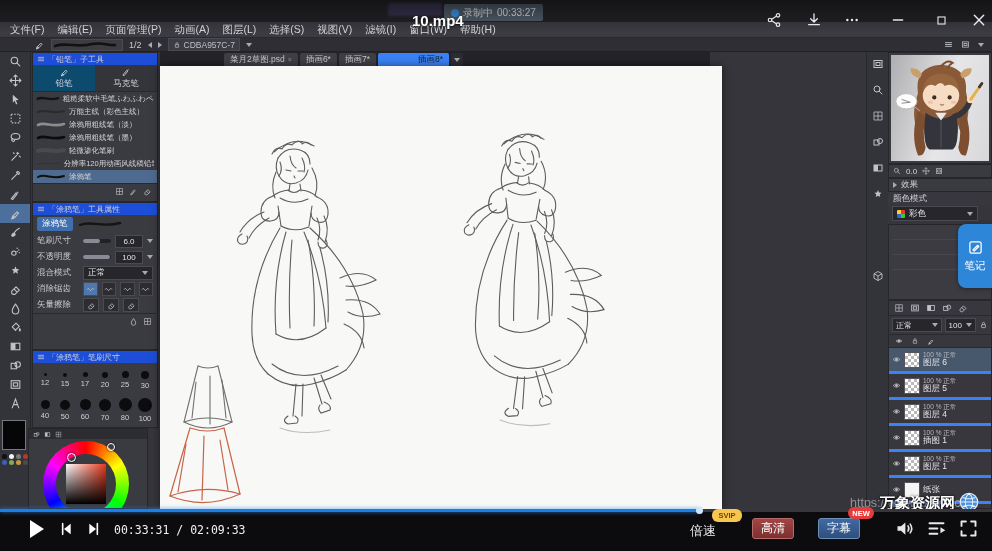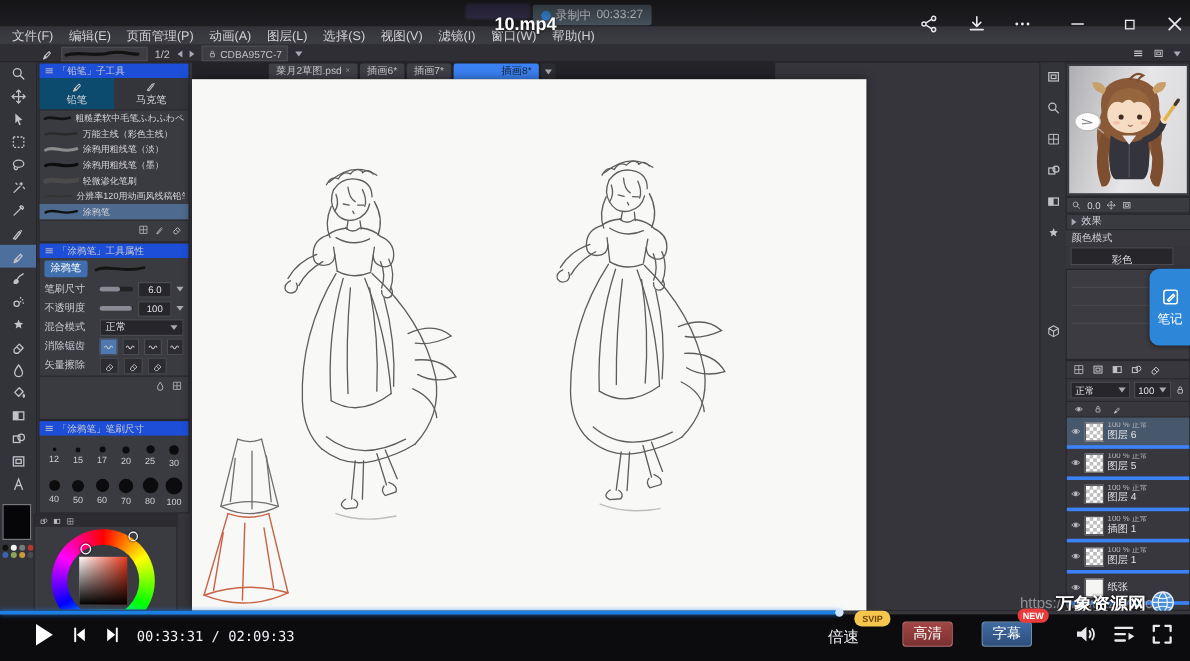--- a/index.html
+++ b/index.html
@@ -81,38 +81,38 @@
   .cw-head .ic{width:7px;height:7px;}
   .hue-ring{position:absolute;left:14px;top:12px;width:86px;height:86px;border-radius:50%;
     background:conic-gradient(#f00,#ff0,#0f0,#0ff,#00f,#f0f,#f00);}
   .hue-hole{position:absolute;left:13px;top:13px;width:60px;height:60px;border-radius:50%;background:#3a3a41;}
   .sv-box{position:absolute;left:23px;top:23px;width:40px;height:40px;
     background:linear-gradient(to top,#000,rgba(0,0,0,0)),linear-gradient(to right,#fff,#e8381c);}
   .sv-cur{position:absolute;left:24px;top:12px;width:7px;height:7px;border:1.5px solid #fff;border-radius:50%;box-shadow:0 0 2px #000;}
   .ring-cur{position:absolute;left:64px;top:2px;width:6px;height:6px;border:1.5px solid #fff;border-radius:50%;box-shadow:0 0 2px #000;}
 
   
-  .doc-tabs{position:absolute;left:160px;top:52px;width:486px;height:14px;background:#232328;display:flex;align-items:flex-end;gap:2px;padding-left:64px;box-sizing:border-box;}
+  .doc-tabs{position:absolute;left:160px;top:52px;width:550px;height:14px;background:#232328;display:flex;align-items:flex-end;gap:2px;padding-left:64px;box-sizing:border-box;}
   .doc-tab{height:13px;background:#3f3f46;color:#c8c8cc;font-size:8.5px;display:flex;align-items:center;gap:3px;padding:0 6px;border-radius:2px 2px 0 0;white-space:nowrap;}
   .doc-tab.active{background:#3b82f6;color:#16202a;padding-left:40px;}
   .doc-tab .close{font-size:7px;color:#8d8d95;}
   .tab-dd{width:12px;height:13px;display:flex;align-items:center;justify-content:center;background:#2c2c33;border-radius:2px 2px 0 0;}
   .canvas{position:absolute;left:160px;top:66px;width:562px;height:443px;background:#f8f8f6;box-shadow:0 0 8px rgba(0,0,0,.5);}
 
   
   .rstrip{position:absolute;left:866px;top:52px;width:22px;height:457px;background:#33333a;border-left:1px solid #26262b;display:flex;flex-direction:column;align-items:center;padding-top:6px;gap:14px;box-sizing:border-box;}
   .rstrip .ic{width:12px;height:12px;}
   .nav-panel{left:888px;top:52px;width:104px;height:112px;padding:2px;}
   .nav-img{width:100%;height:100%;background:linear-gradient(105deg,#aeaeb2,#e6e6e8 55%,#d8d8da);overflow:hidden;}
   .nav-ctrl{left:888px;top:164px;width:104px;height:14px;background:#3a3a41;border:1px solid #26262b;box-sizing:border-box;display:flex;align-items:center;gap:5px;padding:0 4px;}
   .nav-ctrl .ic{width:8px;height:8px;}
   .nav-ctrl b{font-size:8px;color:#d5d5da;font-weight:normal;}
   .fx-row{left:888px;top:178px;width:120px;height:14px;background:#3a3a41;border:1px solid #26262b;box-sizing:border-box;display:flex;align-items:center;gap:4px;padding:0 4px;font-size:8.5px;color:#cfcfd5;}
   .cm-label{left:888px;top:192px;width:104px;height:13px;background:#37373d;display:flex;align-items:center;padding:0 5px;font-size:8.5px;color:#cfcfd5;box-sizing:border-box;}
-  .cm-select{left:892px;top:206px;width:86px;height:15px;background:#26262b;border:1px solid #4a4a52;display:flex;align-items:center;gap:4px;padding:0 4px;font-size:8.5px;color:#e2e2e8;box-sizing:border-box;flex-direction:column;}
+  .cm-select{left:892px;top:206px;width:86px;height:15px;background:#26262b;border:1px solid #4a4a52;display:flex;align-items:center;gap:4px;padding:0 4px;font-size:8.5px;color:#e2e2e8;box-sizing:border-box;}
   .cm-swatch{width:8px;height:8px;background:conic-gradient(#e33 0 25%,#3c3 0 50%,#36c 0 75%,#fc3 0);border-radius:1px;}
   .misc-panel{left:888px;top:224px;width:104px;height:76px;background:#3b3b41;border:1px solid #26262b;box-sizing:border-box;}
   .misc-panel hr{border:none;border-top:1px solid #46464d;margin:14px 4px 0 4px;}
   .note-btn{left:958px;top:224px;width:34px;height:64px;background:#2d86d8;border-radius:8px 0 0 8px;display:flex;flex-direction:column;align-items:center;justify-content:center;gap:4px;z-index:12;box-shadow:0 1px 4px rgba(0,0,0,.4);}
   .note-btn .ic{width:15px;height:15px;color:#fff;}
   .note-btn b{color:#fff;font-size:10.5px;font-weight:normal;}
 
   .layer-panel{left:888px;top:300px;width:104px;height:209px;background:#37373d;border:1px solid #26262b;box-sizing:border-box;}
   .lp-tools{height:14px;display:flex;align-items:center;gap:6px;padding:0 5px;border-bottom:1px solid #2a2a2e;}
   .lp-tools .ic{width:10px;height:10px;}

